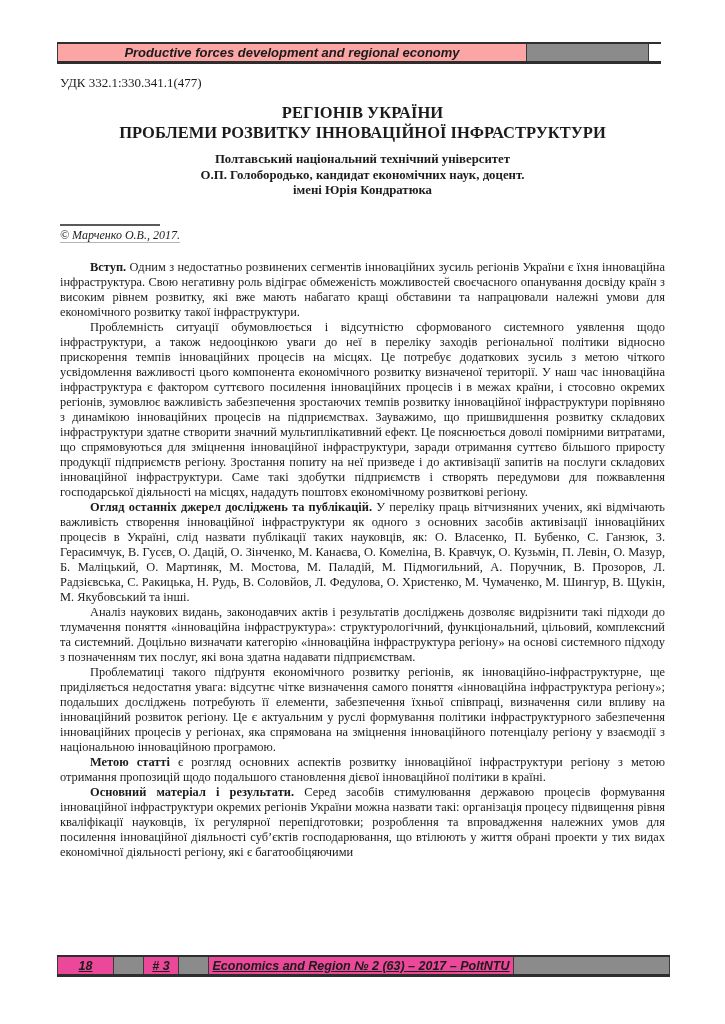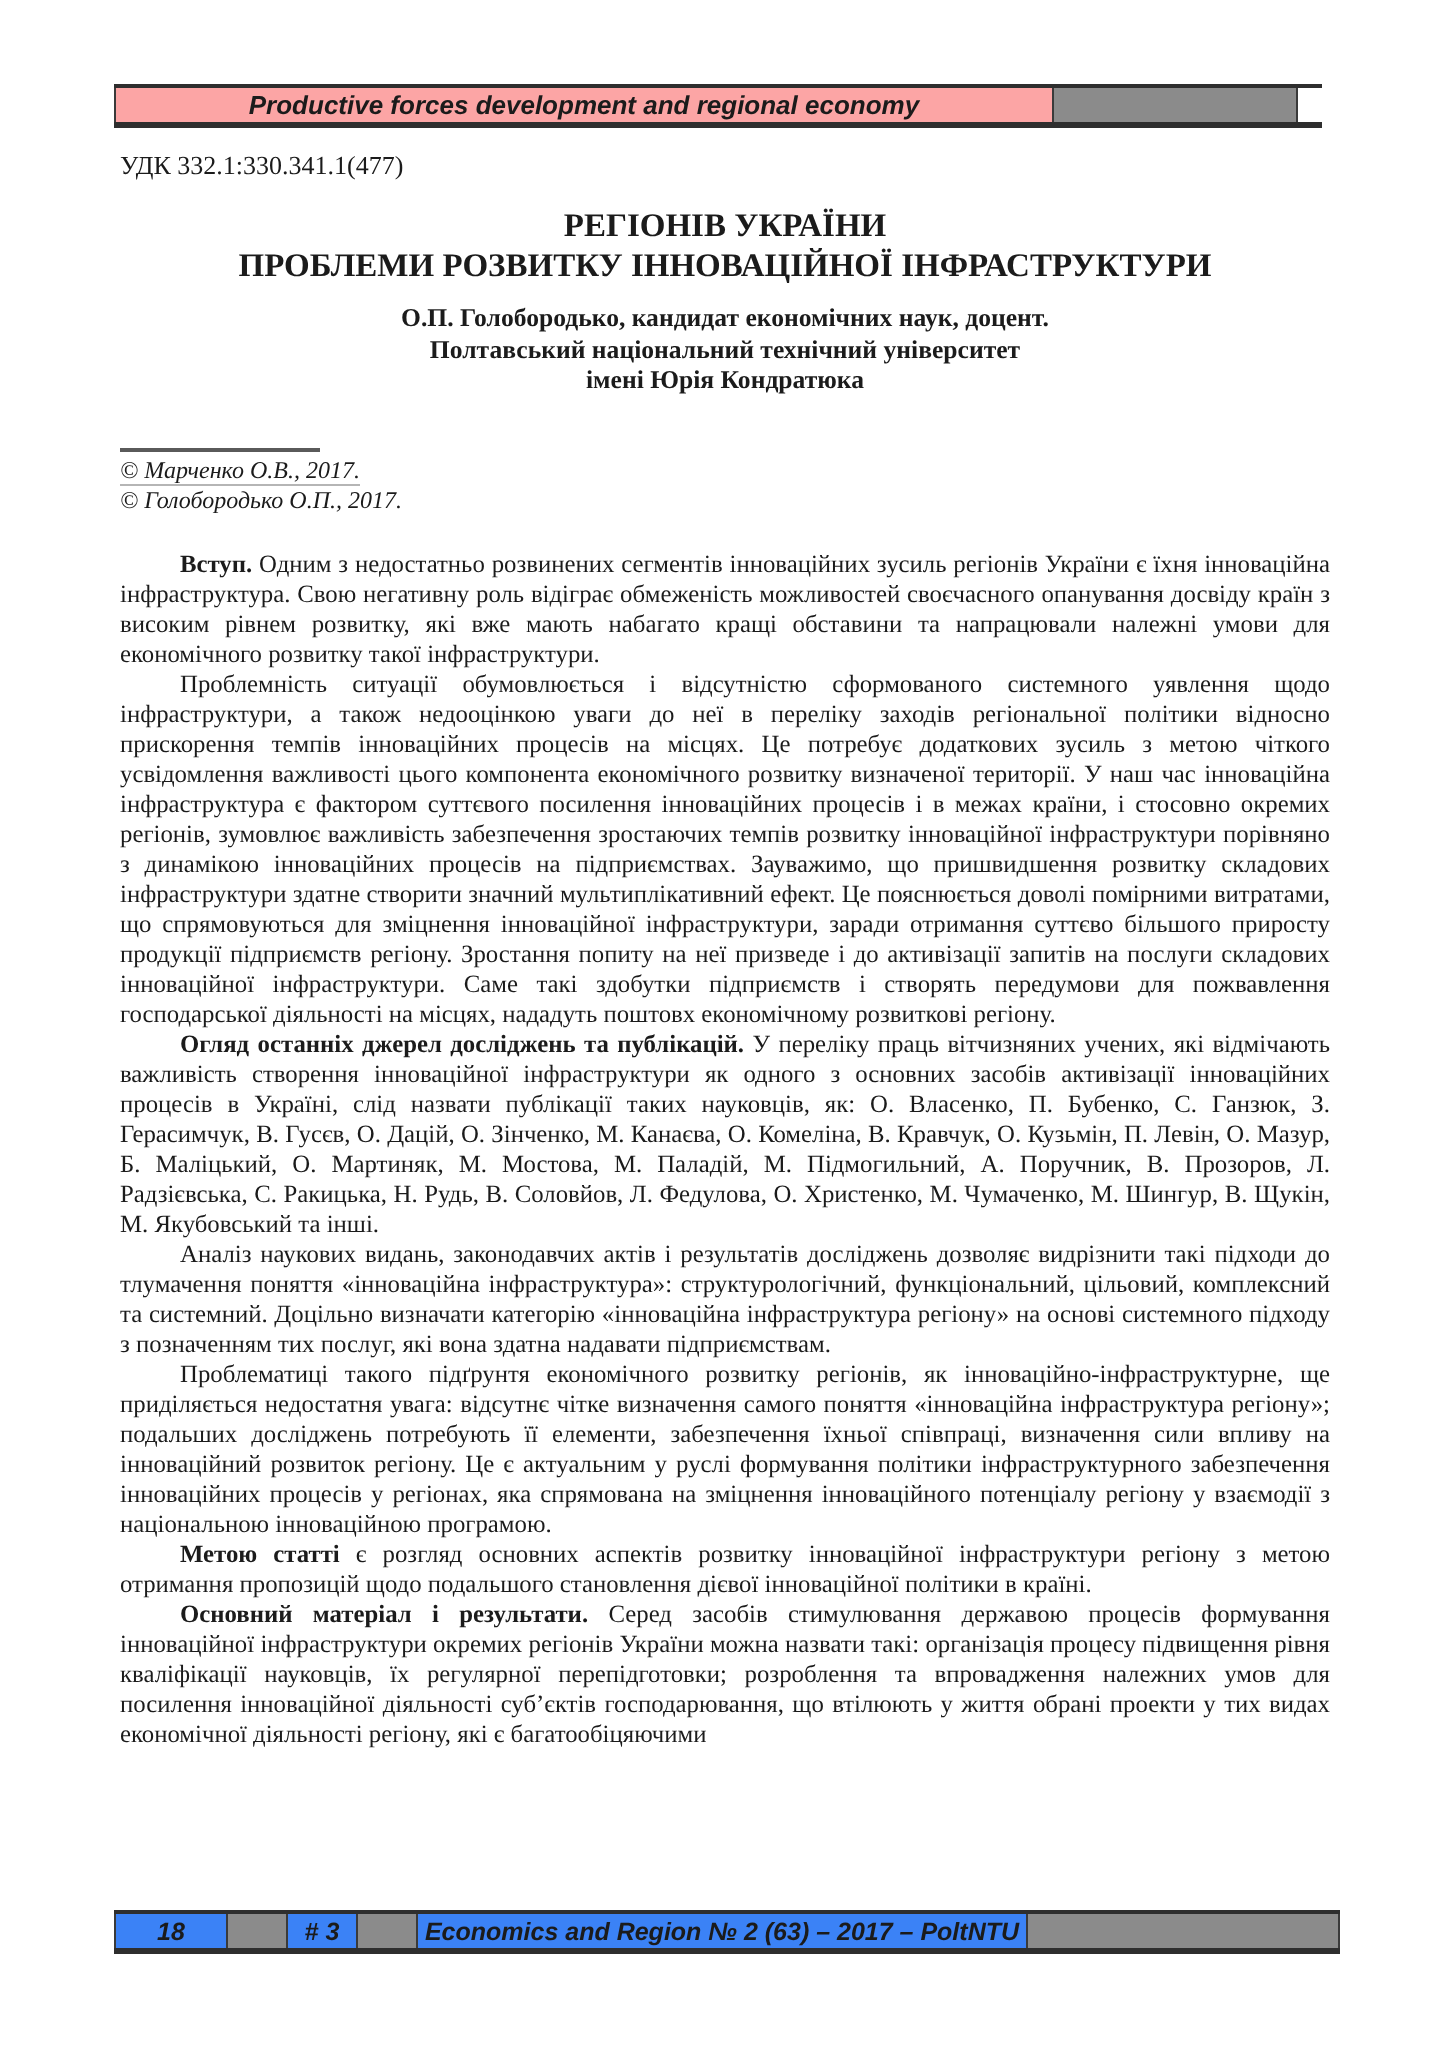--- a/index.html
+++ b/index.html
@@ -93,21 +93,21 @@
     display: flex; align-items: stretch; height: 17px;
     font-family: "Liberation Sans", sans-serif;
     font-weight: bold; font-style: italic; font-size: 12.5px;
     box-sizing: content-box;
   }
   .footer-bar .cell {
     display: flex; align-items: center; justify-content: center;
     border-right: 1px solid #3a3a3a;
     white-space: nowrap;
   }
-  .cell.white { background: #3b82f6; }
+  .cell.white { background: #ec4899; text-decoration: underline; }
   .cell.gray  { background: #8b8b8b; }
   .fc-page    { width: 55px; border-left: 1px solid #3a3a3a; }
   .fc-g1      { width: 29px; }
   .fc-issue   { width: 34px; }
   .fc-g2      { width: 29px; }
   .fc-journal { width: 304px; }
   .fc-g3      { flex: 1; border-right: none; }
 </style>
 </head>
 <body>
@@ -123,28 +123,27 @@
   <div class="content">
 
     <div class="udc">УДК 332.1:330.341.1(477)</div>
 
     <div class="article-title">
       <div>РЕГІОНІВ УКРАЇНИ</div>
       <div>ПРОБЛЕМИ РОЗВИТКУ ІННОВАЦІЙНОЇ ІНФРАСТРУКТУРИ</div>
     </div>
 
     <div class="authors">
+      <div>Полтавський національний технічний університет</div>
       <div>О.П. Голобородько, кандидат економічних наук, доцент.</div>
-      <div>Полтавський національний технічний університет</div>
       <div>імені Юрія Кондратюка</div>
     </div>
 
     <div class="copyright">
       <div><span class="c-line-1">© Марченко О.В., 2017.</span></div>
-      <div>© Голобородько О.П., 2017.</div>
     </div>
 
 
     <div class="article-body">
       <p><span class="lead">Вступ.</span><span> Одним з недостатньо розвинених сегментів інноваційних зусиль регіонів України є їхня інноваційна інфраструктура. Свою негативну роль відіграє обмеженість можливостей своєчасного опанування досвіду країн з високим рівнем розвитку, які вже мають набагато кращі обставини та напрацювали належні умови для економічного розвитку такої інфраструктури.</span></p>
       <p><span>Проблемність ситуації обумовлюється і відсутністю сформованого  системного уявлення щодо інфраструктури, а також недооцінкою уваги до неї в переліку заходів регіональної політики відносно прискорення темпів інноваційних процесів на місцях. Це потребує додаткових зусиль з метою чіткого усвідомлення важливості цього компонента економічного розвитку визначеної території. У наш час інноваційна інфраструктура є фактором суттєвого посилення  інноваційних процесів і в межах країни, і стосовно окремих регіонів, зумовлює важливість забезпечення зростаючих  темпів розвитку інноваційної інфраструктури порівняно з динамікою інноваційних процесів на підприємствах. Зауважимо, що пришвидшення розвитку складових інфраструктури здатне створити значний мультиплікативний ефект. Це пояснюється доволі помірними витратами, що спрямовуються для зміцнення інноваційної інфраструктури, заради отримання суттєво більшого приросту продукції підприємств регіону. Зростання попиту на неї призведе і до активізації запитів на послуги складових інноваційної інфраструктури. Саме такі здобутки  підприємств і створять передумови для пожвавлення господарської діяльності на місцях, нададуть поштовх економічному розвиткові регіону.</span></p>
       <p><span class="lead">Огляд останніх джерел досліджень та публікацій.</span><span> У переліку праць вітчизняних учених, які відмічають важливість створення інноваційної інфраструктури як одного з основних засобів активізації інноваційних процесів в Україні, слід назвати публікації таких науковців, як: О. Власенко, П. Бубенко, С. Ганзюк, З. Герасимчук, В. Гусєв, О. Дацій, О. Зінченко, М. Канаєва, О. Комеліна, В. Кравчук, О. Кузьмін, П. Левін, О. Мазур, Б. Маліцький, О. Мартиняк, М. Мостова, М. Паладій, М. Підмогильний, А. Поручник, В. Прозоров, Л. Радзієвська, С. Ракицька, Н. Рудь, В. Соловйов, Л. Федулова, О. Христенко, М. Чумаченко, М. Шингур, В. Щукін, М. Якубовський та інші.</span></p>
       <p><span>Аналіз наукових видань, законодавчих актів і результатів досліджень дозволяє видрізнити такі підходи до тлумачення поняття «інноваційна інфраструктура»: структурологічний, функціональний, цільовий, комплексний та системний. Доцільно визначати категорію «інноваційна інфраструктура регіону» на основі системного підходу з позначенням тих послуг, які вона здатна надавати підприємствам.</span></p>
       <p><span>Проблематиці такого підґрунтя економічного розвитку регіонів, як інноваційно-інфраструктурне, ще приділяється недостатня увага: відсутнє чітке визначення самого поняття «інноваційна інфраструктура регіону»; подальших досліджень потребують її елементи, забезпечення їхньої співпраці, визначення сили впливу на інноваційний розвиток регіону. Це є актуальним у руслі формування політики інфраструктурного забезпечення інноваційних процесів у регіонах, яка спрямована на зміцнення інноваційного потенціалу регіону у взаємодії з національною інноваційною програмою.</span></p>
       <p><span class="lead">Метою статті</span><span> є розгляд основних аспектів розвитку інноваційної інфраструктури регіону з метою отримання пропозицій щодо подальшого становлення дієвої інноваційної політики в країні.</span></p>

